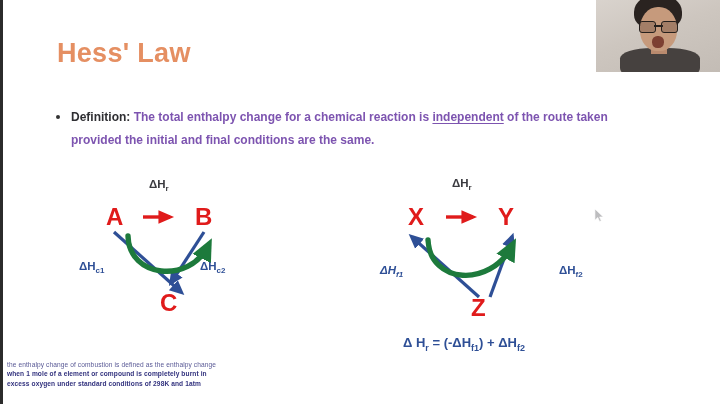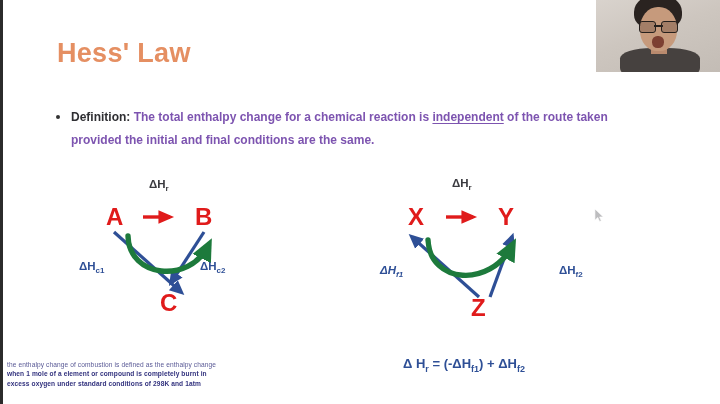--- a/index.html
+++ b/index.html
@@ -279,21 +279,21 @@
 
     <div class="dH-top" style="left:66px; top:5px;"><span>ΔH</span><sub>r</sub></div>
 
     <div class="species" style="left:22px; top:31px;">X</div>
     <div class="species" style="left:112px; top:31px;">Y</div>
     <div class="species" style="left:85px; top:122px;">Z</div>
 
     <div class="dH-side" style="left:-6px; top:92px;font-style:italic;"><span>ΔH</span><sub>f1</sub></div>
     <div class="dH-side" style="left:133px; top:92px;margin-left:40px;"><span>ΔH</span><sub>f2</sub></div>
 
-    <div class="formula" style="left:17px; top:163px;margin-top:21px;"><span>Δ H</span><sub>r</sub><span> = (-ΔH</span><sub>f1</sub><span>) + ΔH</span><sub>f2</sub><span></span></div>
+    <div class="formula" style="left:17px; top:163px;"><span>Δ H</span><sub>r</sub><span> = (-ΔH</span><sub>f1</sub><span>) + ΔH</span><sub>f2</sub><span></span></div>
   </div>
 
   <div id="footnote">
     <div class="fn-1">the enthalpy change of combustion is defined as the enthalpy change</div>
     <div class="fn-2">when 1 mole of a element or compound is completely burnt in</div>
     <div class="fn-3">excess oxygen under standard conditions of 298K and 1atm</div>
   </div>
 
   <div id="webcam">
     <div class="wc-bg"></div>

